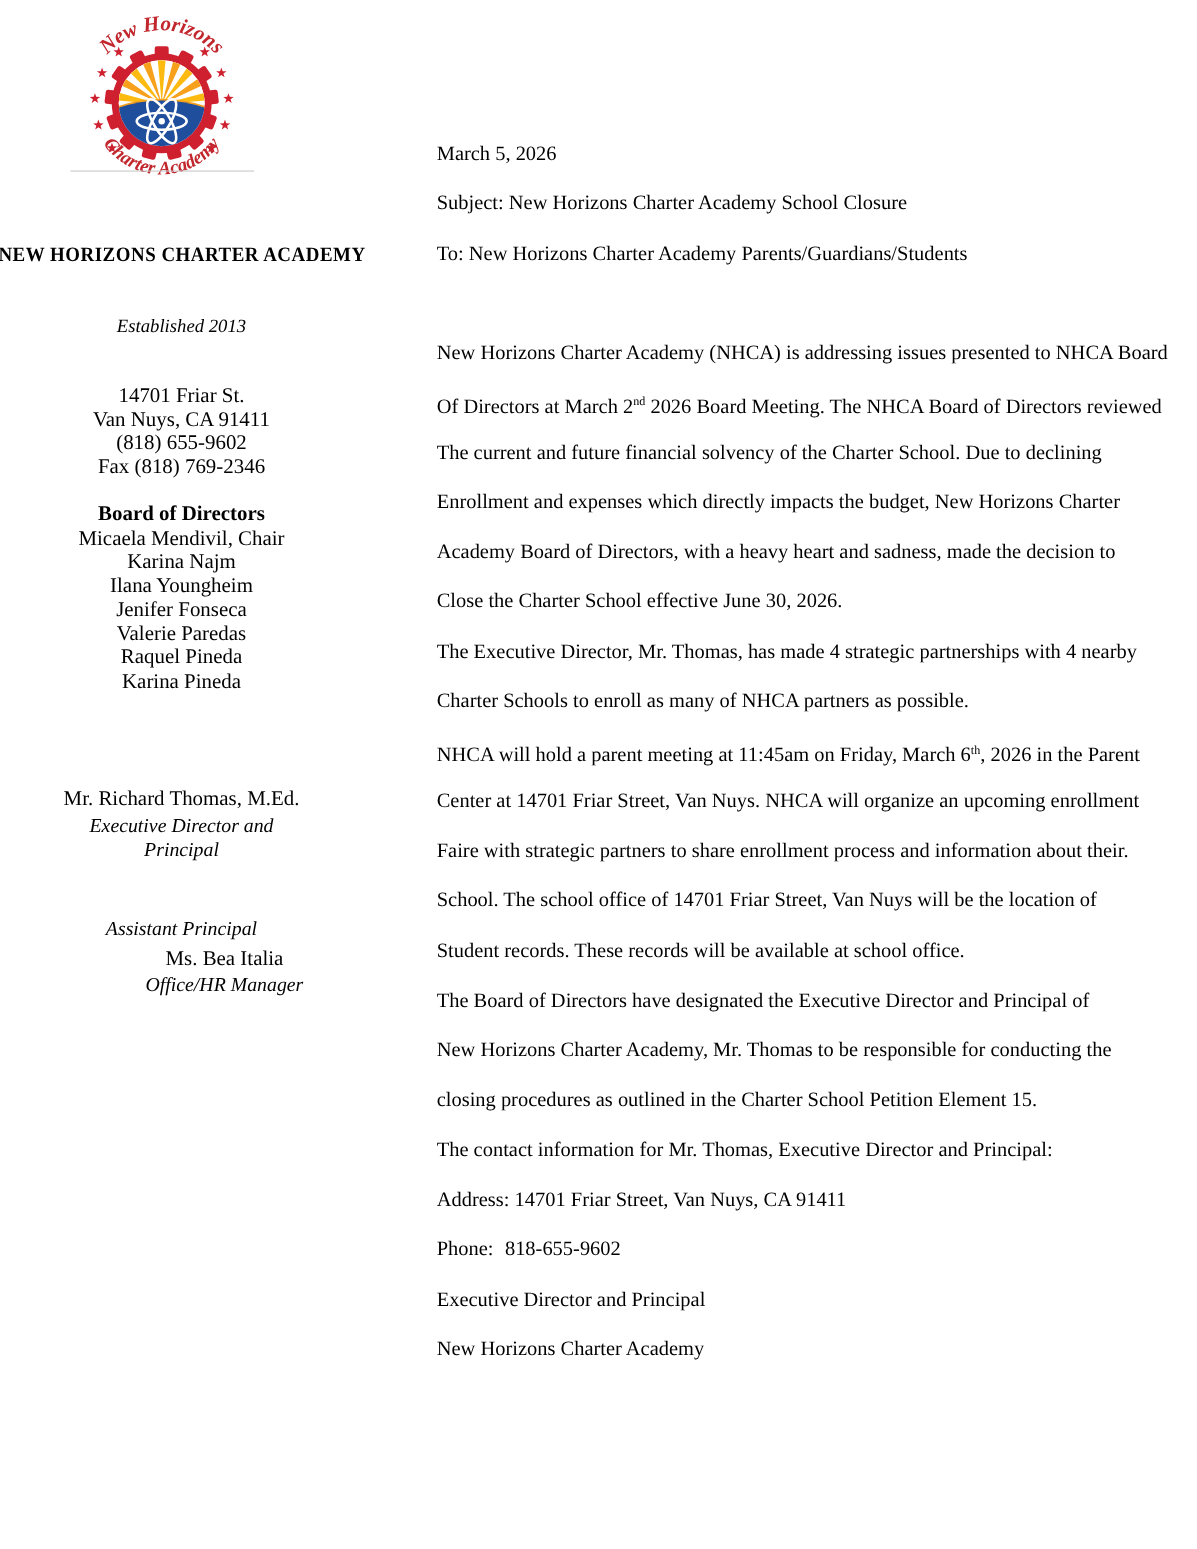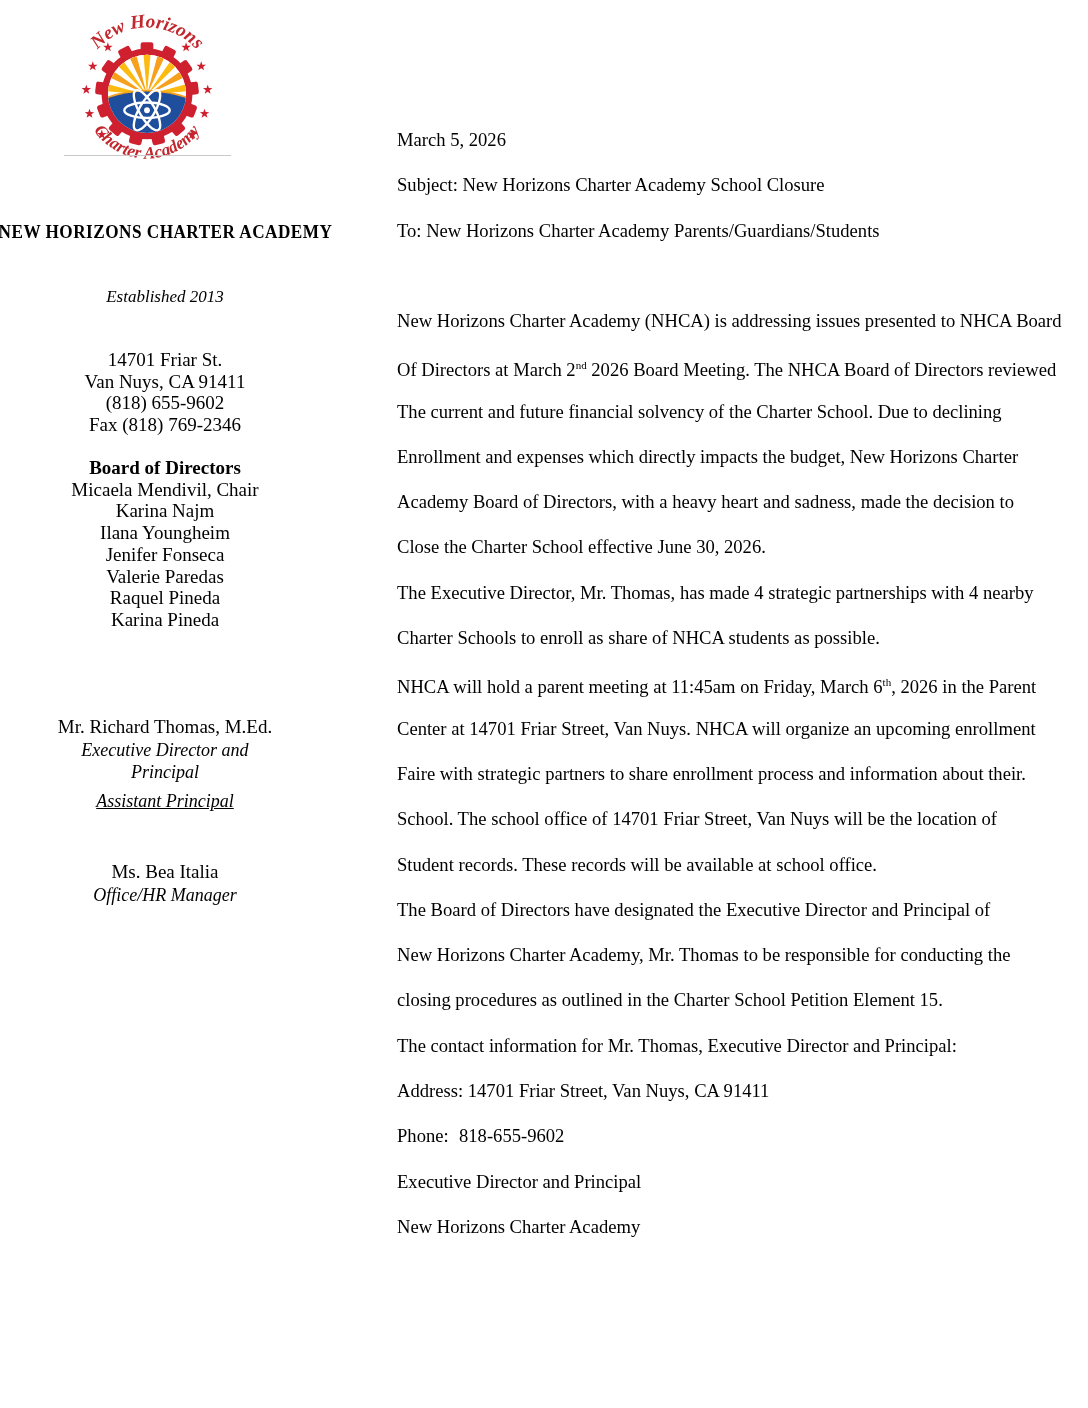--- a/index.html
+++ b/index.html
@@ -14,22 +14,22 @@
   .arc-text-bottom { font-family:"Liberation Serif",serif; font-weight:bold; font-style:italic; font-size:19px; fill:#c1272d; }
   .side-center { position:absolute; left:0; width:330px; text-align:center; }
   .org-name { top:222px; display:flex; justify-content:center; font-weight:bold; font-size:18.5px; letter-spacing:.5px; }
   .org-name span { white-space:nowrap; transform:scaleX(.93); transform-origin:50% 50%; }
   .established { top:287px; font-size:17px; font-weight:normal; font-style:italic; }
   .address { top:349px; font-size:19px; line-height:21.7px; }
   .board { top:457px; font-size:19px; line-height:21.7px; }
   .board-heading { font-weight:bold; }
   .director { top:677px; font-size:19px; line-height:22.5px;margin-top:39px; }
   .it-title { font-style:italic; font-size:18px; }
-  .assistant { top:791px; font-style:italic; font-size:18px;text-decoration:underline; }
-  .manager { top:861px; font-size:19px; line-height:22.5px; }
+  .assistant { top:834px; font-style:italic; font-size:18px; }
+  .manager { top:861px; font-size:19px; line-height:22.5px;padding-left:39px; }
   
   .header-block { position:absolute; left:397px; top:117px; font-size:18.6px; line-height:45.3px; white-space:nowrap; }
   .body-block { position:absolute; left:397px; top:298px; font-size:18.6px; line-height:45.3px; white-space:nowrap; }
   .bline { height:45.3px; }
   .sup { font-size:11px; vertical-align:7px; }
   .clabel { display:inline-block; width:62px; }
   .email-link { color:var(--link,#4e7f96); text-decoration:underline; cursor:pointer; }
 </style>
 </head>
 <body>
@@ -147,21 +147,21 @@
   </div>
 
   <div class="body-block">
     <div class="bline">New Horizons Charter Academy (NHCA) is addressing issues presented to NHCA Board</div>
     <div class="bline"><span>Of Directors at March 2</span><span class="sup">nd</span><span> 2026 Board Meeting. The NHCA Board of Directors reviewed</span></div>
     <div class="bline">The current and future financial solvency of the Charter School.  Due to declining</div>
     <div class="bline">Enrollment and expenses which directly impacts the budget, New Horizons Charter</div>
     <div class="bline">Academy Board of Directors, with a heavy heart and sadness, made the decision to</div>
     <div class="bline">Close the Charter School effective June 30, 2026.</div>
     <div class="bline">The Executive Director, Mr. Thomas, has made 4 strategic partnerships with 4 nearby</div>
-    <div class="bline">Charter Schools to enroll as share of NHCA students as possible.</div>
+    <div class="bline">Charter Schools to enroll as many of NHCA partners as possible.</div>
     <div class="bline"><span>NHCA will hold a parent meeting at 11:45am on Friday, March 6</span><span class="sup">th</span><span>, 2026 in the Parent</span></div>
     <div class="bline">Center at 14701 Friar Street, Van Nuys. NHCA will organize an upcoming enrollment</div>
     <div class="bline">Faire with strategic partners to share enrollment process and information about their.</div>
     <div class="bline">School.  The school office of 14701 Friar Street, Van Nuys will be the location of</div>
     <div class="bline">Student records. These records will be available at school office.</div>
     <div class="bline">The Board of Directors have designated the Executive Director and Principal of</div>
     <div class="bline">New Horizons Charter Academy, Mr. Thomas to be responsible for conducting the</div>
     <div class="bline">closing procedures as outlined in the Charter School Petition Element 15.</div>
     <div class="bline">The contact information for Mr. Thomas, Executive Director and Principal:</div>
     <div class="bline">Address: 14701 Friar Street, Van Nuys, CA 91411</div>

